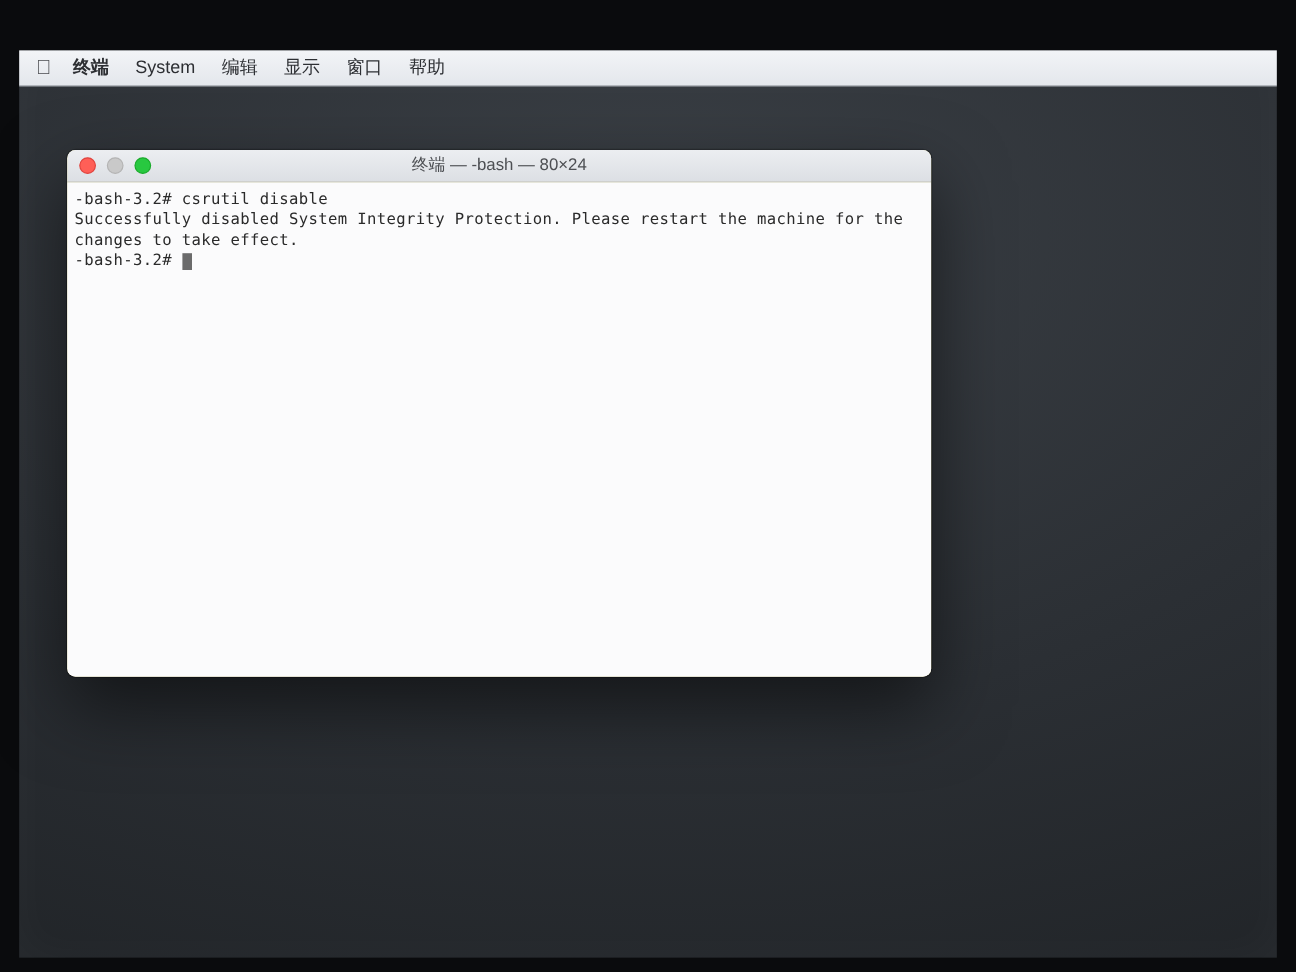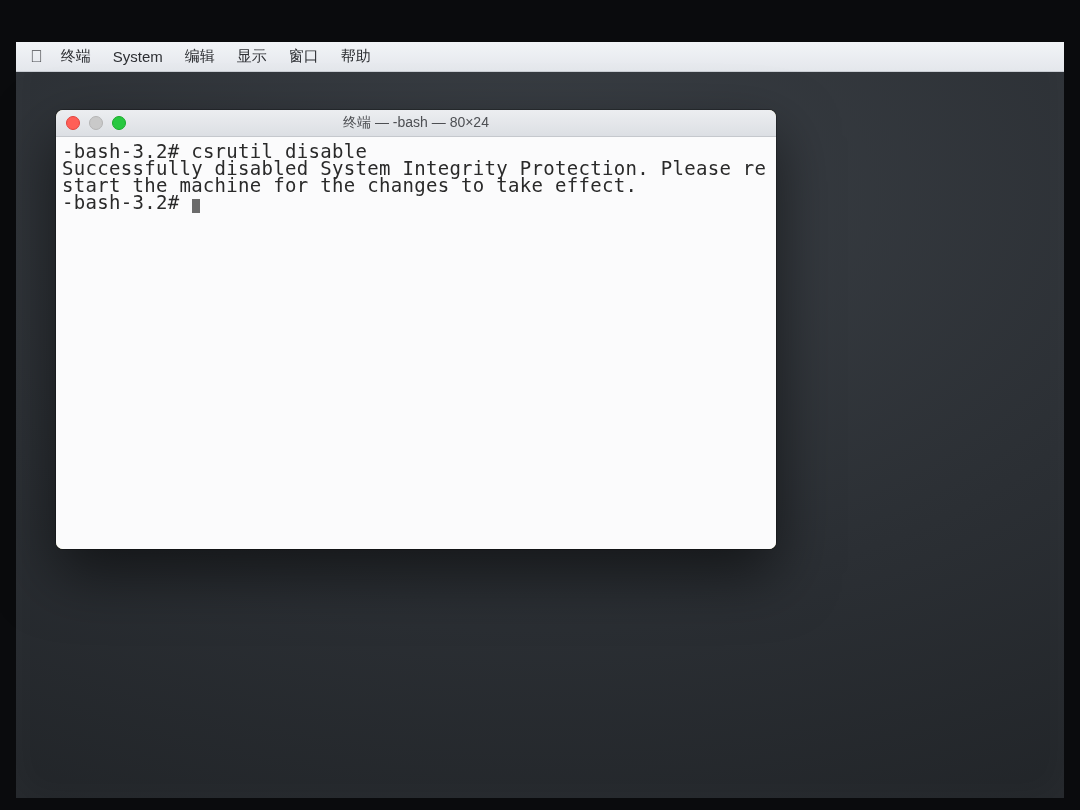--- a/index.html
+++ b/index.html
@@ -12,40 +12,40 @@
     background:radial-gradient(ellipse 140% 120% at 50% 20%,
       #3b4046 0%, #2b2f34 45%, #1a1d20 100%);
     box-shadow:0 0 40px rgba(255,255,255,.03) inset;}
   
   .menubar{position:absolute;left:16px;top:42px;width:1048px;height:30px;
     background:linear-gradient(#f2f4f7,#e4e7ec);
     border-bottom:1px solid #c9cdd3;display:flex;align-items:center;
     padding:0 14px;box-sizing:border-box;color:#2d2f33;font-size:15px;}
   .menubar .apple{margin-right:18px;font-size:17px;color:#4a4c50;}
   .menubar .item{margin-right:22px;}
-  .menubar .app{font-weight:400;}
+  .menubar .app{font-weight:700;}
   
-  .termwin{position:absolute;left:56px;top:110px;width:720px;
+  .termwin{position:absolute;left:56px;top:125px;width:720px;
     border-radius:7px;overflow:hidden;
     box-shadow:0 25px 60px rgba(0,0,0,.55),0 0 0 1px rgba(0,0,0,.25);
     background:#fef9c3;}
   .titlebar{height:26px;
     background:linear-gradient(#eceef1,#dcdfe4);
     border-bottom:1px solid #c5c8cd;
     display:flex;align-items:center;position:relative;}
   .traffic{display:flex;gap:9px;margin-left:10px;}
   .dot{width:12px;height:12px;border-radius:50%;}
   .r{background:#ff5f57;border:1px solid #e0443e;}
   .y{background:#c9c9c9;border:1px solid #b4b4b4;}
   .g{background:#28c840;border:1px solid #1aab2b;}
   .titletext{position:absolute;left:0;right:0;text-align:center;
     font-size:14px;color:#4d4f53;pointer-events:none;}
   .termbody{background:#fbfbfc;padding:6px 8px 6px 6px;min-height:400px;
     font-family:"Menlo","Monaco","Consolas",monospace;
-    font-size:19px;line-height:17px;color:#2a2a2a;
+    font-size:13px;line-height:17px;color:#2a2a2a;
     white-space:pre-wrap;word-break:break-all;letter-spacing:.3px;}
   .cursor{display:inline-block;width:8px;height:14px;background:#6b6b6b;
     vertical-align:text-bottom;margin-left:1px;}
 </style>
 </head>
 <body>
 
 <div class="bezel"></div>
 <div class="screen"></div>
 

